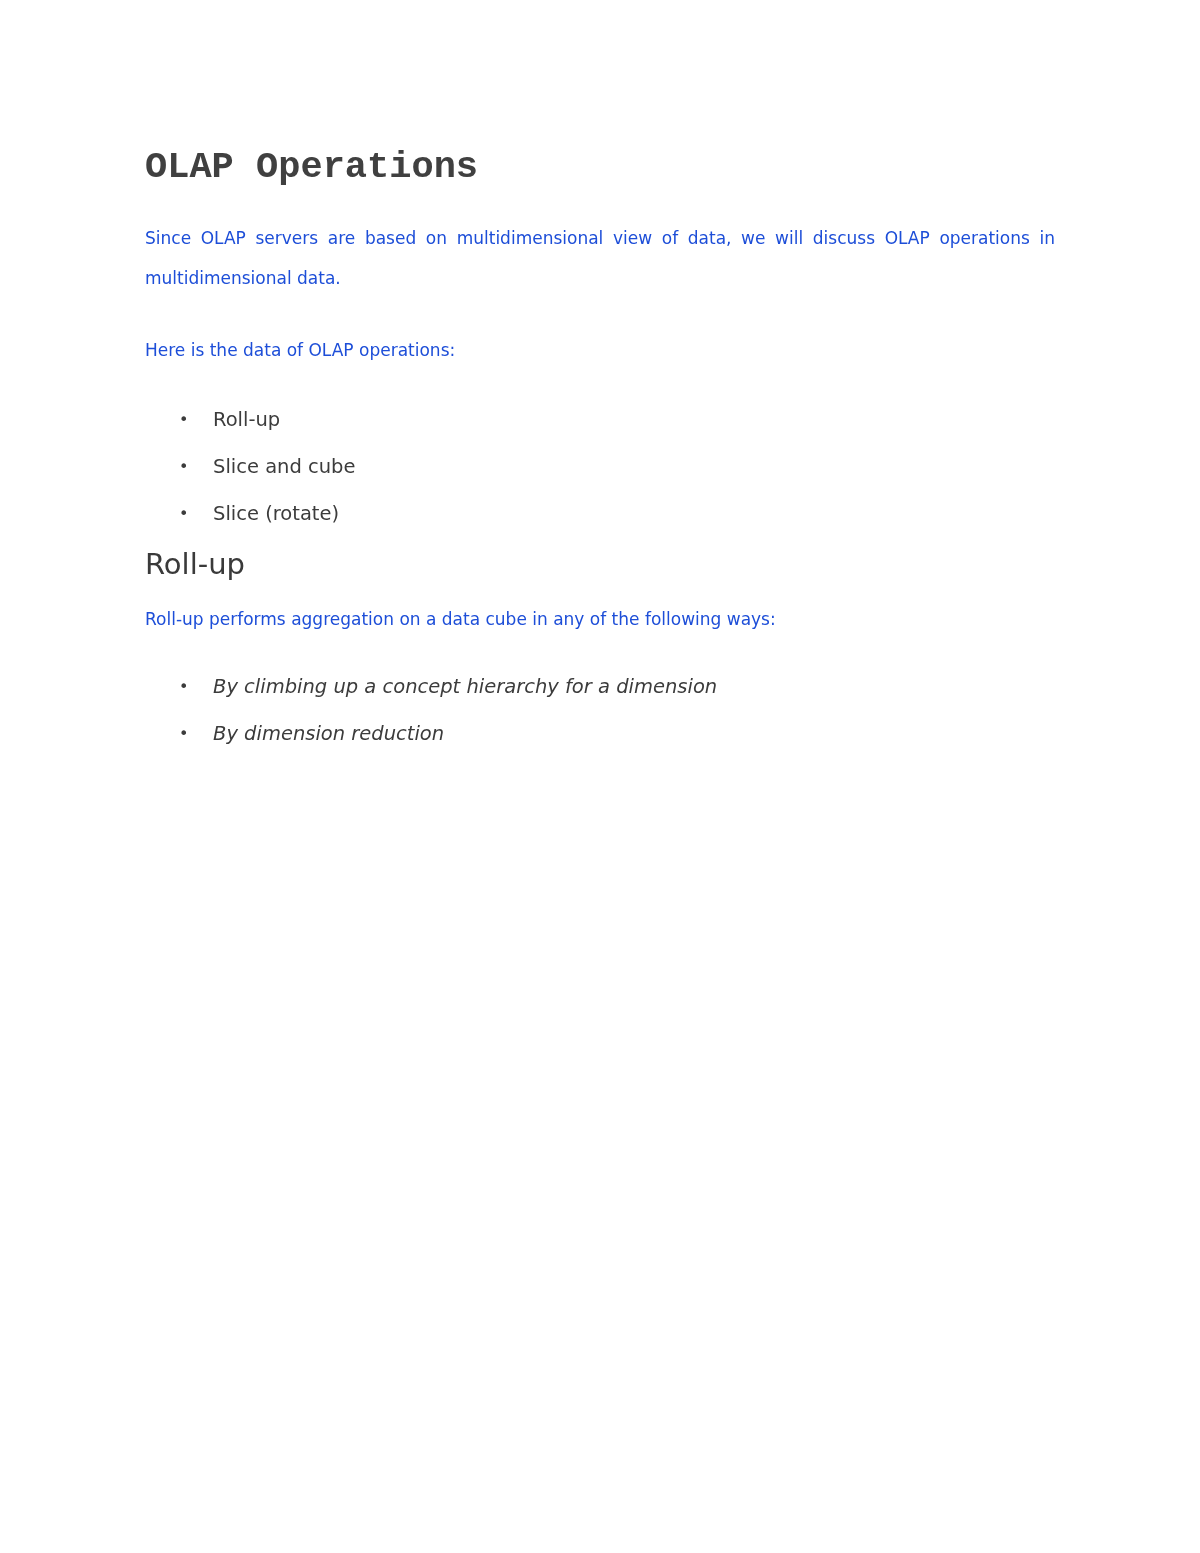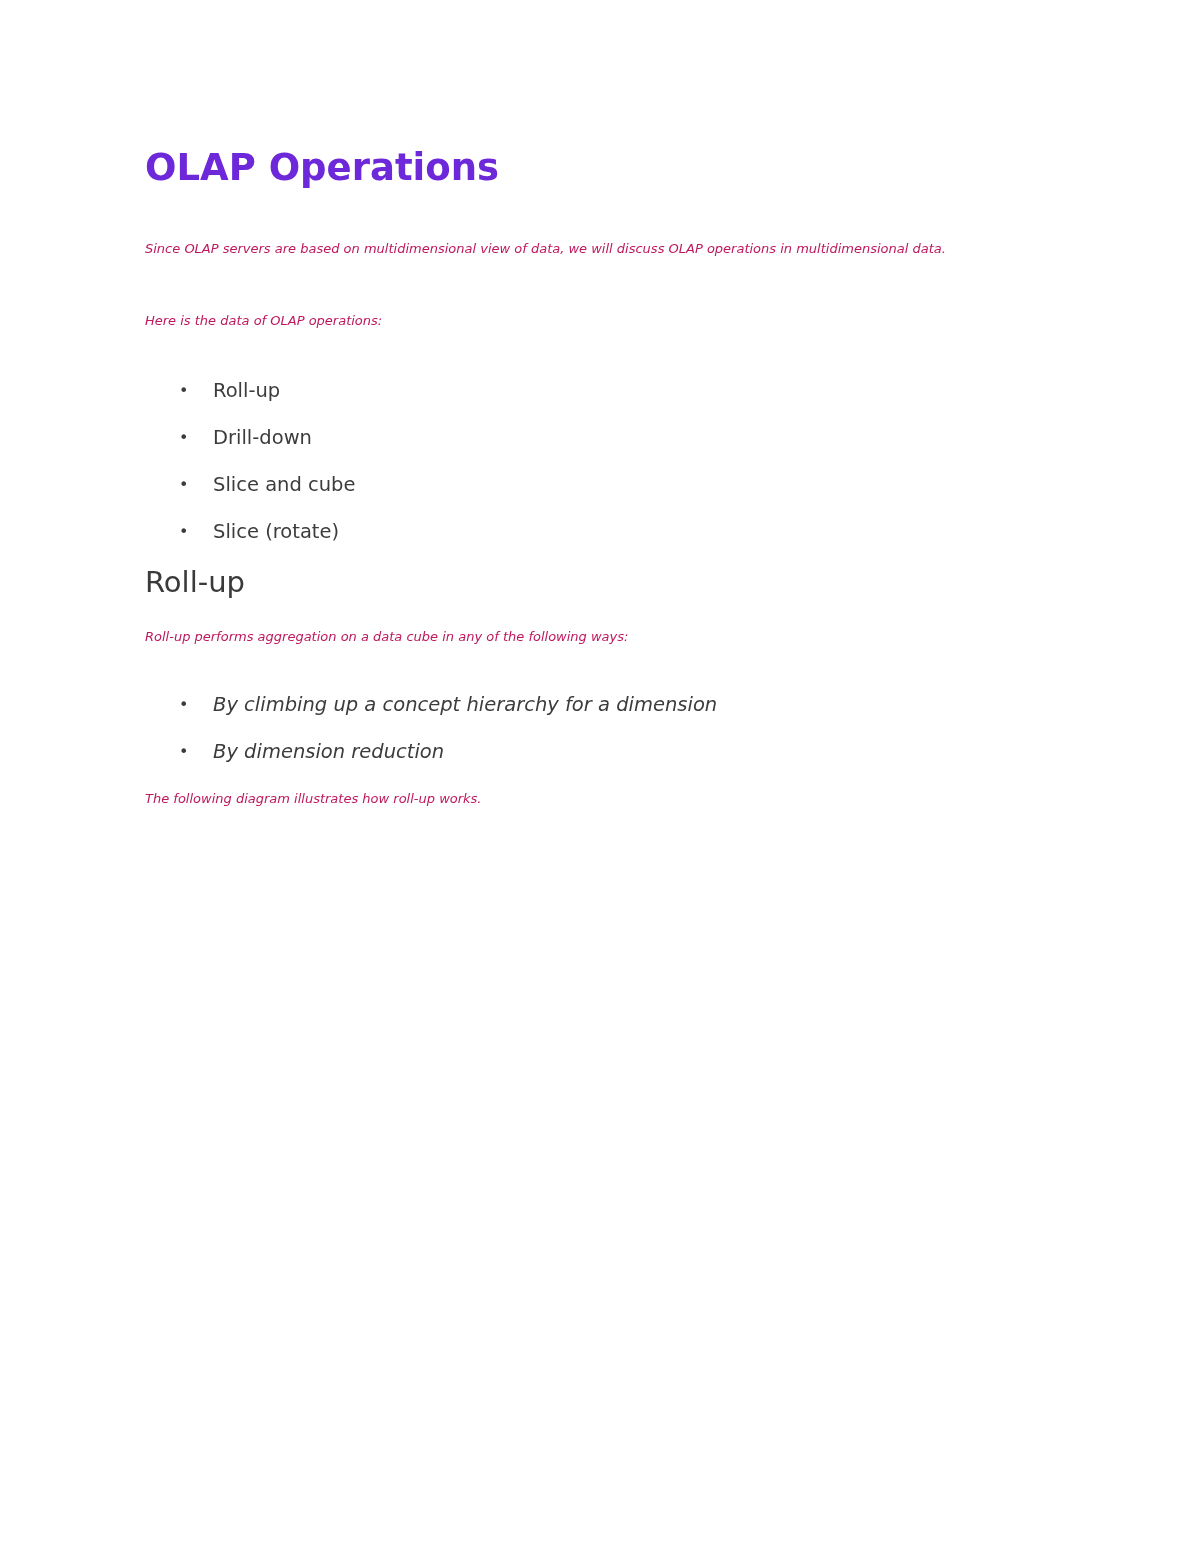--- a/index.html
+++ b/index.html
@@ -15,32 +15,32 @@
     overflow: hidden;
   }
   .page {
     box-sizing: border-box;
     width: 1200px;
     height: 1553px;
     padding: 146px 145px 0 145px;
     background: #ffffff;
   }
   .doc-title {
-    margin: 0 0 40px 0;
+    margin: 0 0 30px 0;
     font-size: 37px;
     font-weight: 700;
-    color: #6d28d9;
+    color: #404040;
     letter-spacing: 0;
+    font-family: Liberation Mono, monospace;
   }
   .para {
     margin: 0 0 38px 0;
-    font-size: 13px;
+    font-size: 17px;
     line-height: 40px;
-    color: #be185d;
-    font-style: italic;
+    color: #1d4ed8;
   }
   .para.justified {
     text-align: justify;
     text-justify: inter-word;
   }
   .para.tight {
     line-height: 28px;
     margin: 0 0 42px 0;
   }
   ul.doc-list {
@@ -84,29 +84,27 @@
 <div class="page">
 
   <h1 class="doc-title">OLAP Operations</h1>
 
   <p class="para justified">Since OLAP servers are based on multidimensional view of data, we will discuss OLAP operations in multidimensional data.</p>
 
   <p class="para tight">Here is the data of OLAP operations:</p>
 
   <ul class="doc-list">
     <li>Roll-up</li>
-    <li>Drill-down</li>
     <li>Slice and cube</li>
     <li>Slice (rotate)</li>
   </ul>
 
   <h2 class="section-heading">Roll-up</h2>
 
   <p class="para single">Roll-up performs aggregation on a data cube in any of the following ways:</p>
 
   <ul class="doc-list ways">
     <li>By climbing up a concept hierarchy for a dimension</li>
     <li>By dimension reduction</li>
   </ul>
 
-  <p class="para single">The following diagram illustrates how roll-up works.</p>
 
 </div>
 
 </body></html>

